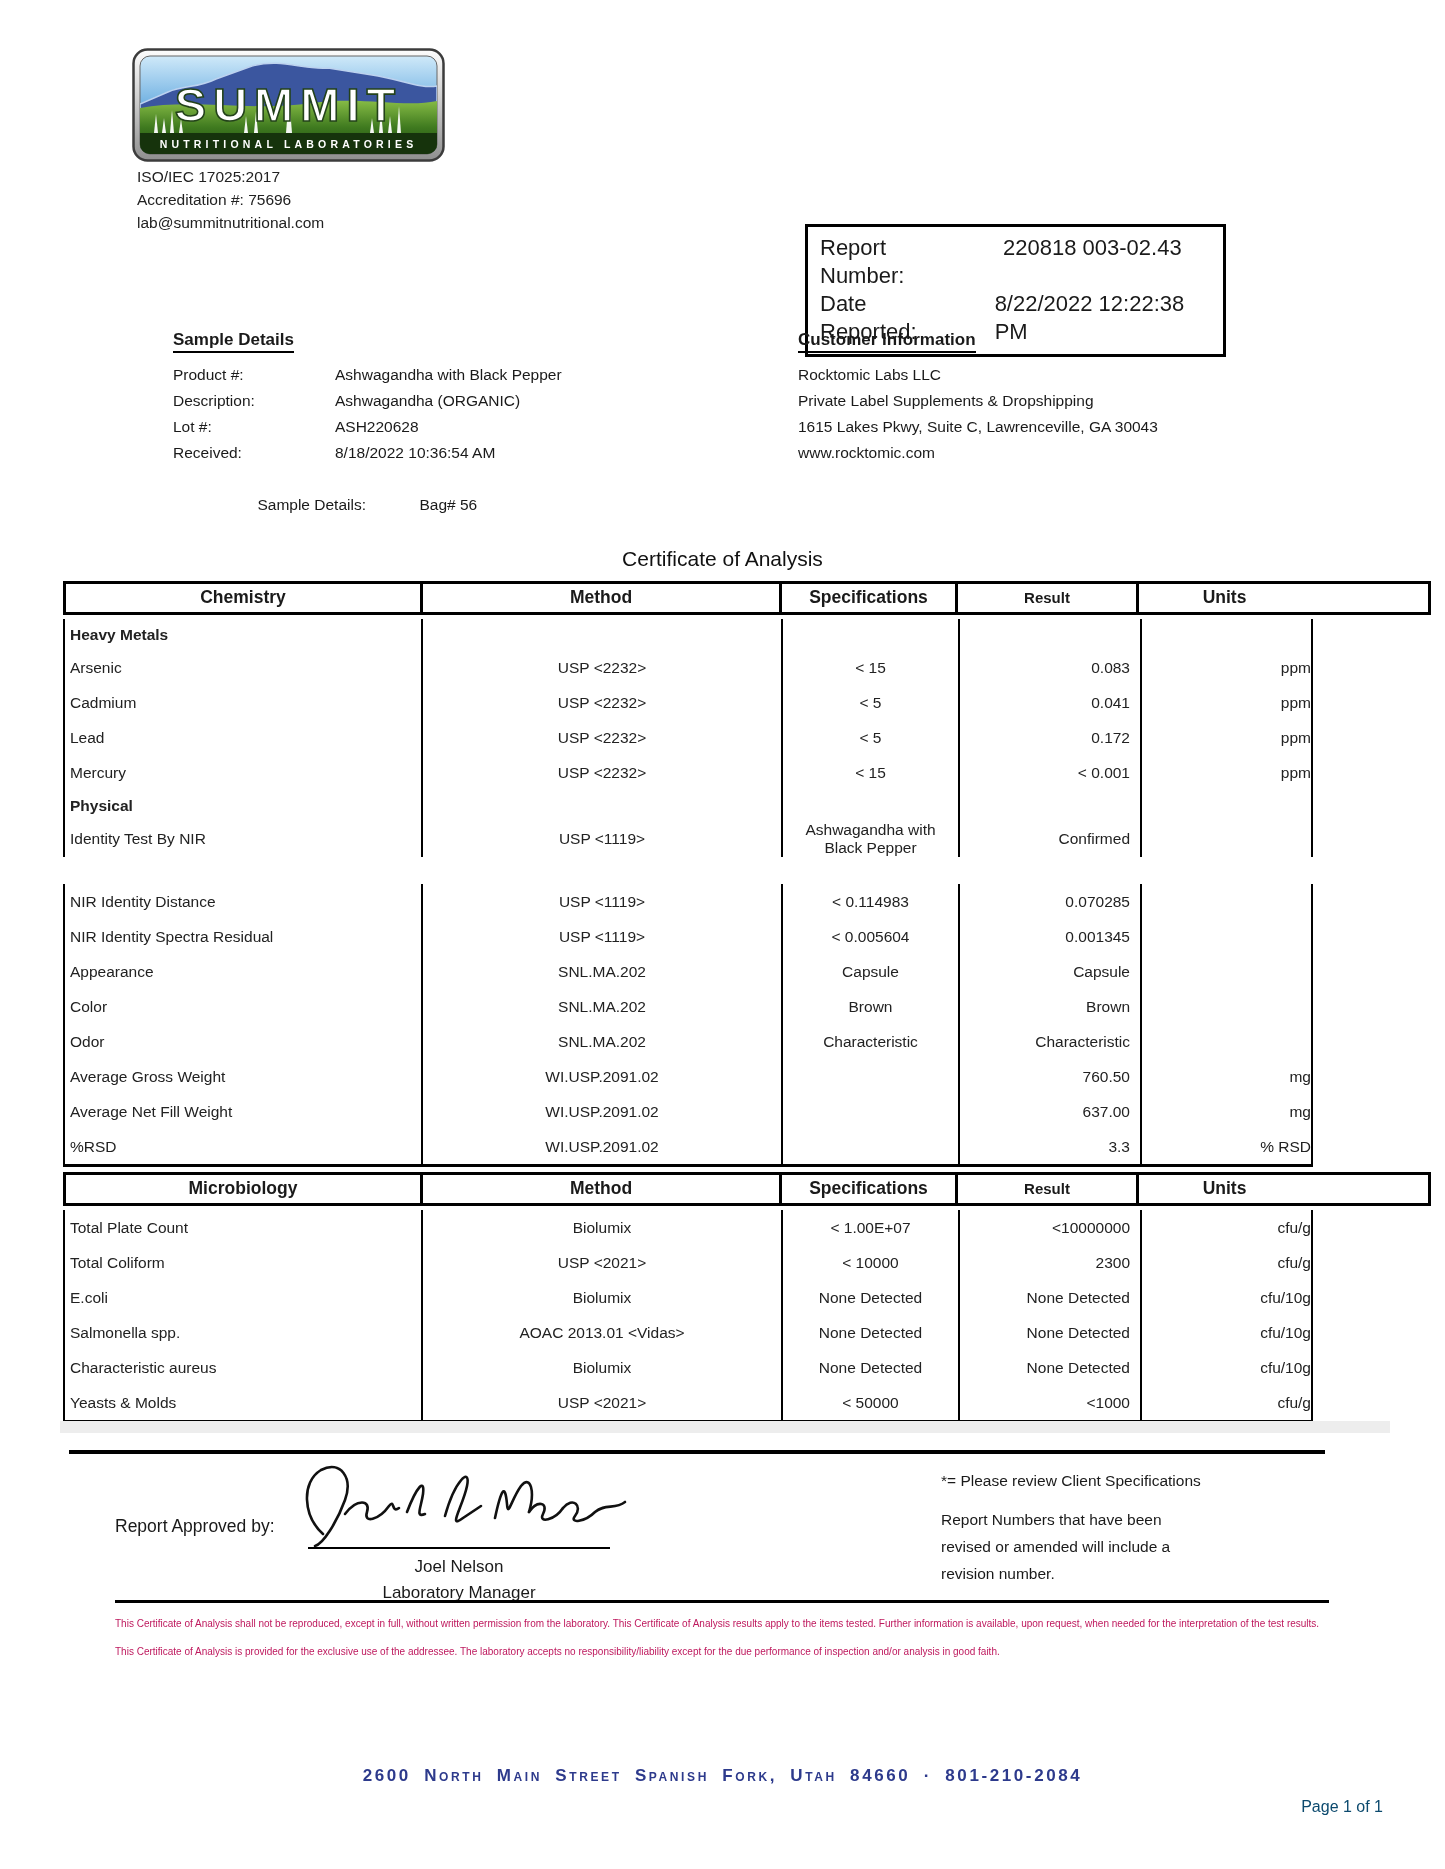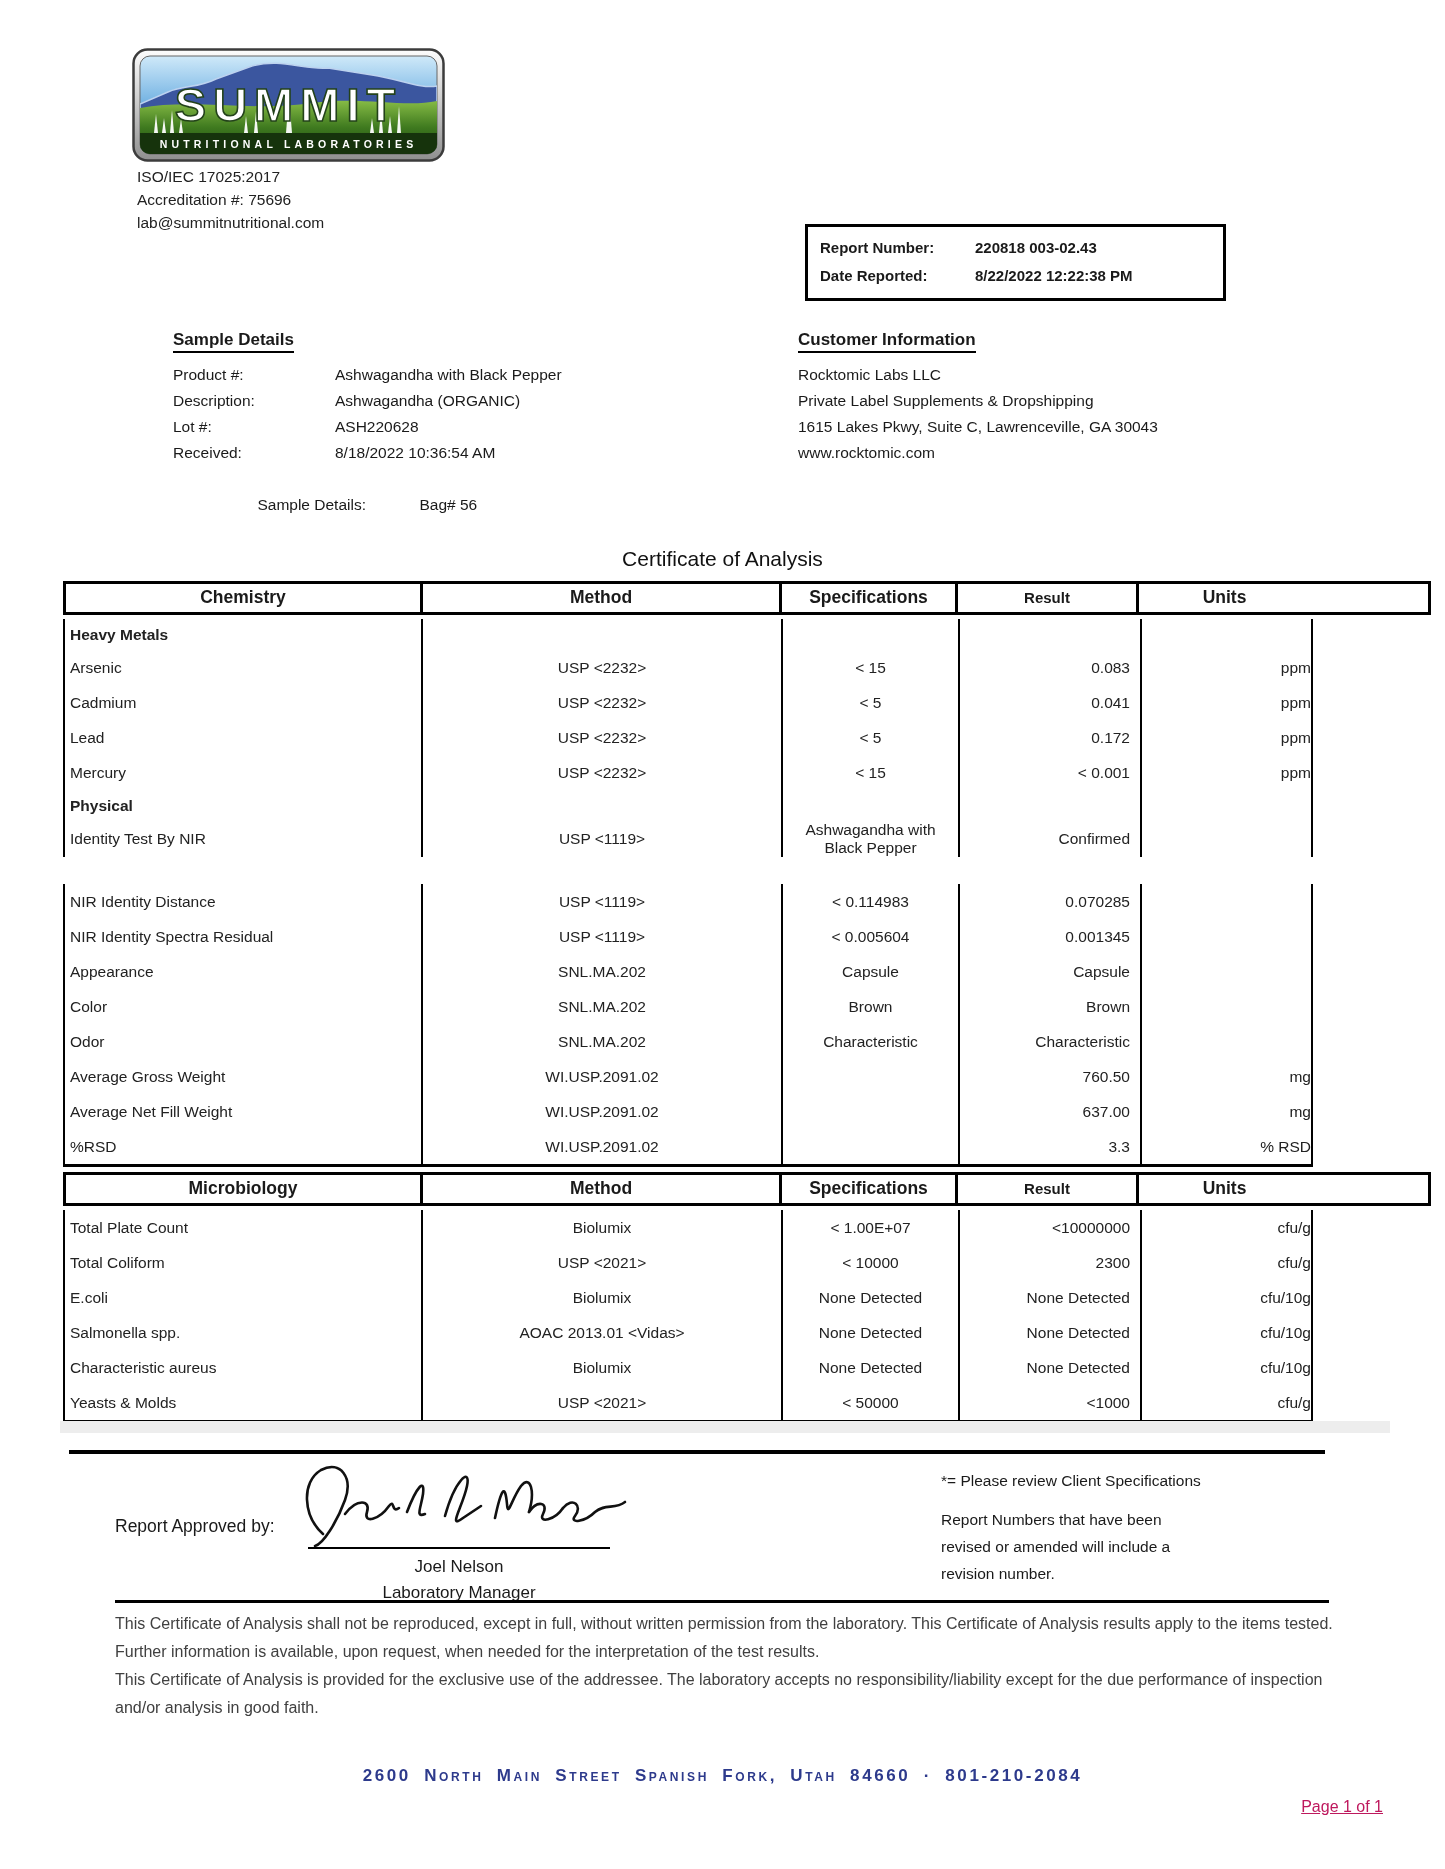--- a/index.html
+++ b/index.html
@@ -10,21 +10,21 @@
   .abs{position:absolute;}
 
   
   .accred div{font-size:15.5px;line-height:23px;color:#222;}
 
   
   .report-box{
     left:805px;top:224px;width:421px;border:3px solid #000;
     padding:7px 12px 8px 12px;box-sizing:border-box;background:#fff;
   }
-  .report-box .row{display:flex;font-weight:bold;font-size:15px;line-height:28px;}
+  .report-box .row{display:flex;font-weight:normal;font-size:22px;line-height:28px;gap:28px;}
   .report-box .lbl{width:155px;}
 
   
   .info-heading{
     font-size:17px;font-weight:bold;display:inline-block;
     border-bottom:2px solid #000;padding-bottom:1px;margin-bottom:9px;
   }
   .kv{display:flex;font-size:15.5px;line-height:26px;}
   .kv .lbl{width:162px;flex:none;}
   .lines div{font-size:15.5px;line-height:26px;}
@@ -71,28 +71,28 @@
   .sig-svg{left:295px;top:1456px;}
   .sig-line{left:308px;top:1547px;width:302px;height:2px;background:#000;}
   .signer{left:308px;width:302px;text-align:center;font-size:17px;line-height:25px;}
   .signer.name{top:1554px;}
   .signer.title{top:1580px;}
 
   .note-star{left:941px;top:1472px;font-size:15.5px;}
   .note-rev{left:941px;top:1506px;width:272px;font-size:15.5px;line-height:27px;}
 
   .disclaimer{left:115px;top:1610px;width:1222px;}
-  .disclaimer p{margin:0;font-size:16px;line-height:28px;color:#404040;}
+  .disclaimer p{margin:0;font-size:10px;line-height:28px;color:#be185d;}
 
   .footer-address{
     left:0;top:1766px;width:100%;text-align:center;
     font-size:17px;font-weight:bold;letter-spacing:2.6px;word-spacing:6px;
     font-variant:small-caps;color:#2d3a8c;
   }
-  .page-num{right:62px;top:1798px;font-size:16px;color:#be185d;text-decoration:underline;}
+  .page-num{right:62px;top:1798px;font-size:16px;color:#0c4a6e;}
 </style>
 </head>
 <body>
 
 <div class="page">
 
   <svg class="abs" style="left:132px;top:48px;" width="313" height="114" viewBox="0 0 313 114">
     <defs>
       <linearGradient id="metal" x1="0" y1="0" x2="0" y2="1">
         <stop offset="0" stop-color="#fdfdfd"></stop>

